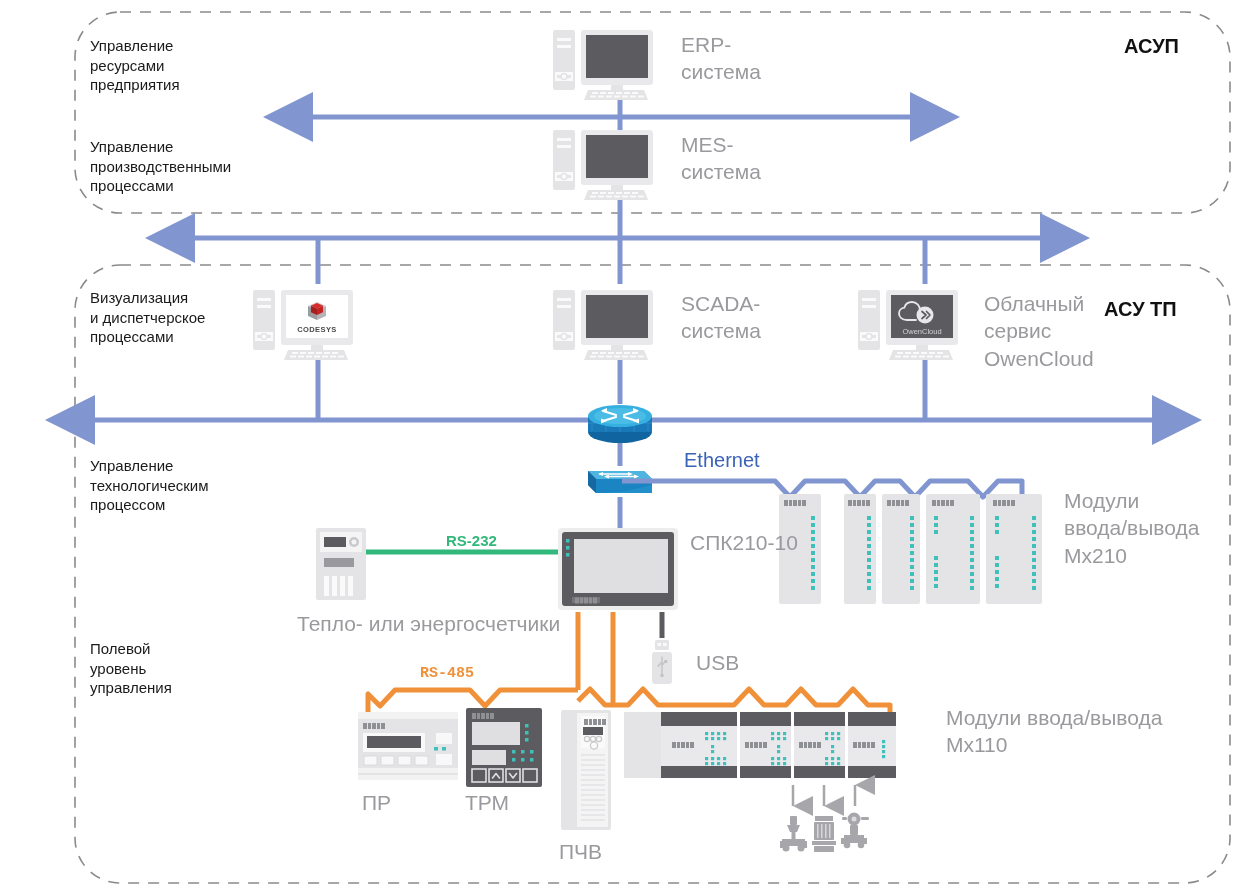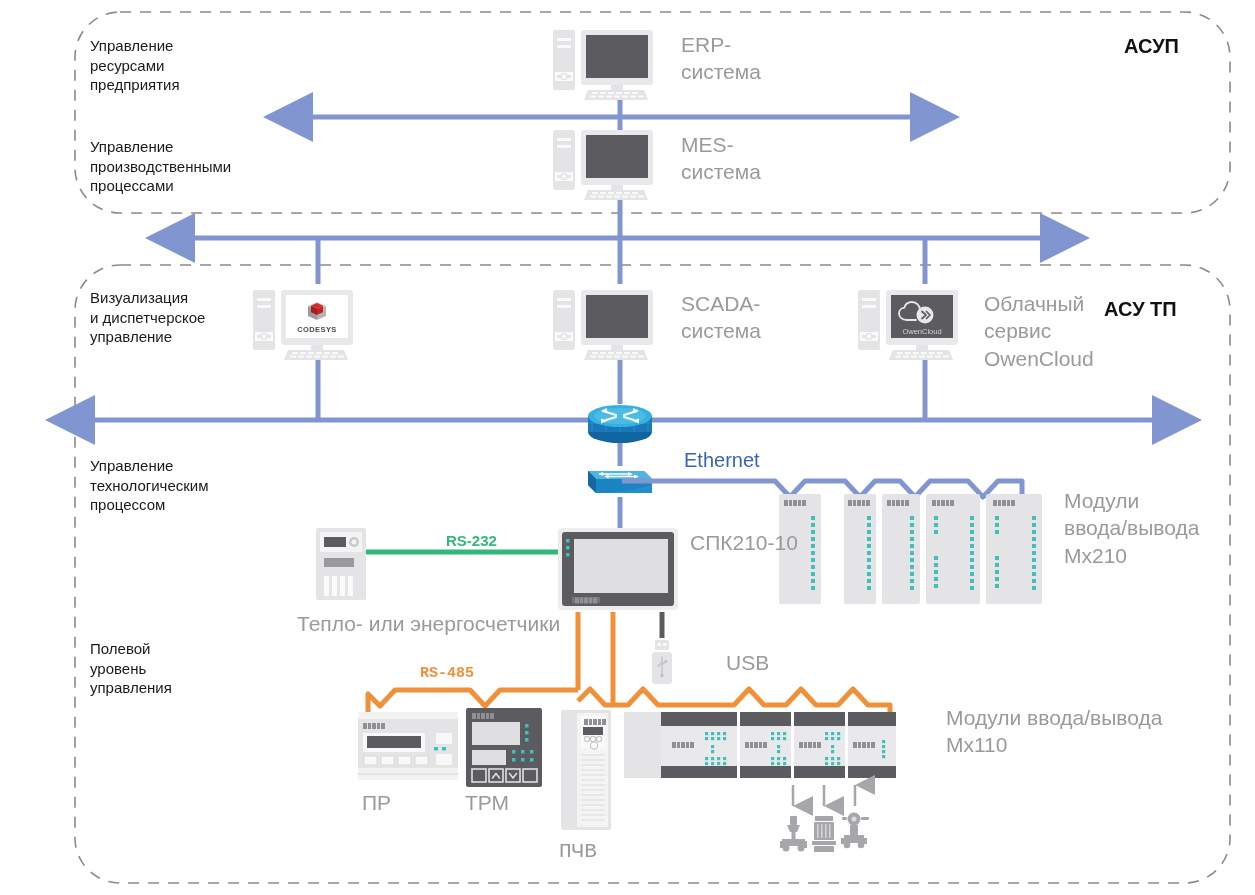--- a/index.html
+++ b/index.html
@@ -585,21 +585,21 @@
   <div class="lbl zone" style="left:1104px;top:296px;">АСУ ТП</div>
 
   <div class="lbl dark" style="left:90px;top:36px;">Управление
 ресурсами
 предприятия</div>
   <div class="lbl dark" style="left:90px;top:137px;">Управление
 производственными
 процессами</div>
   <div class="lbl dark" style="left:90px;top:288px;">Визуализация
 и диспетчерское
-управление</div>
+процессами</div>
   <div class="lbl dark" style="left:90px;top:456px;">Управление
 технологическим
 процессом</div>
   <div class="lbl dark" style="left:90px;top:639px;">Полевой
 уровень
 управления</div>
 
   <div class="devlbl" style="left:681px;top:31px;">ERP-
 система</div>
   <div class="devlbl" style="left:681px;top:131px;">MES-
@@ -611,20 +611,20 @@
 OwenCloud</div>
   <div class="devlbl" style="left:690px;top:529px;">СПК210-10</div>
   <div class="devlbl" style="left:257px;top:610px;margin-left:40px;">Тепло- или энергосчетчики</div>
   <div class="devlbl" style="left:1064px;top:487px;">Модули
 ввода/вывода
 Mx210</div>
   <div class="devlbl" style="left:946px;top:704px;">Модули ввода/вывода
 Mx110</div>
   <div class="devlbl" style="left:362px;top:789px;">ПР</div>
   <div class="devlbl" style="left:465px;top:789px;">ТРМ</div>
-  <div class="devlbl" style="left:559px;top:838px;font-family:Liberation Mono, monospace;">ПЧВ</div>
-  <div class="devlbl" style="left:726px;top:649px;">USB</div>
+  <div class="devlbl" style="left:559px;top:838px;">ПЧВ</div>
+  <div class="devlbl" style="left:696px;top:649px;">USB</div>
 
   <div class="proto eth" style="left:684px;top:449px;">Ethernet</div>
   <div class="proto rs232" style="left:446px;top:532px;">RS-232</div>
   <div class="proto rs485" style="left:420px;top:665px;">RS-485</div>
 
 </div>
 
 </body></html>

